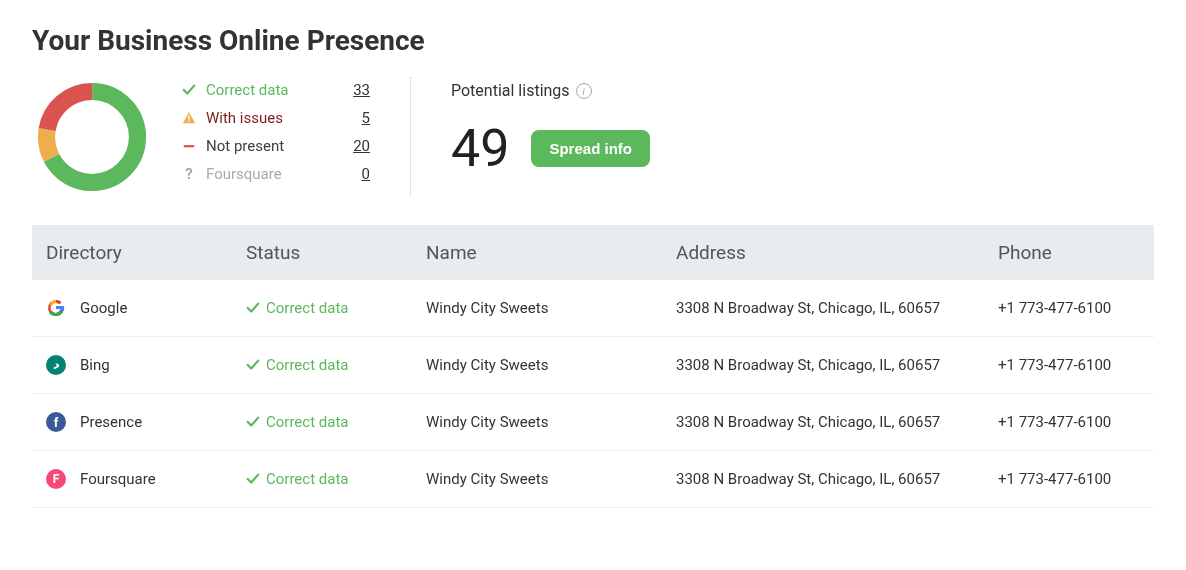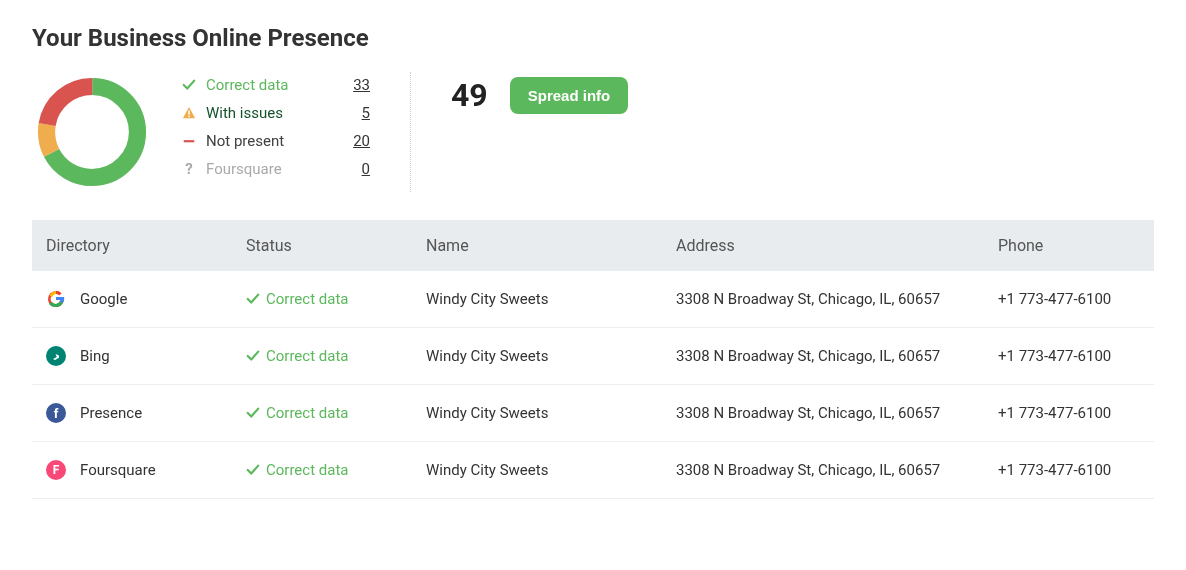--- a/index.html
+++ b/index.html
@@ -4,21 +4,21 @@
   <style>
     * { box-sizing: border-box; margin: 0; padding: 0; }
     body {
       font-family: -apple-system, BlinkMacSystemFont, "Segoe UI", Roboto, Helvetica, Arial, sans-serif;
       color: #333;
       background: #fff;
       padding: 24px 32px;
       width: 1186px;
     }
     h1.page-title {
-      font-size: 24px;
+      font-size: 28px;
       font-weight: 700;
       color: #333;
       margin-bottom: 20px;
     }
     .summary {
       display: flex;
       align-items: flex-start;
       gap: 28px;
       margin-bottom: 28px;
     }
@@ -41,21 +41,21 @@
       font-size: 15px;
     }
     .legend-row .icon-wrap {
       width: 18px;
       display: flex;
       justify-content: center;
     }
     .legend-row .label { flex: 1; }
     .legend-row .count { font-weight: 400; color: #333; width: 30px; text-align: right; text-decoration: underline; }
     .legend-correct { color: #5cb85c; }
-    .legend-issues { color: #14532d; }
+    .legend-issues { color: #7f1d1d; }
     .legend-notpresent { color: #404040; }
     .legend-unavail { color: #aaa; }
 
     .divider {
       width: 0;
       border-left: 1px dotted #ccc;
       height: 120px;
       margin: 0 12px;
     }
     .potential {
@@ -81,22 +81,22 @@
       justify-content: center;
       font-style: italic;
       font-family: Georgia, serif;
     }
     .pot-row {
       display: flex;
       align-items: center;
       gap: 22px;
     }
     .pot-number {
-      font-size: 32px;
-      font-weight: 700;
+      font-size: 52px;
+      font-weight: 400;
       color: #222;
     }
     .spread-btn {
       background: #5cb85c;
       color: #fff;
       border: none;
       border-radius: 8px;
       padding: 10px 18px;
       font-size: 15px;
       font-weight: 600;
@@ -105,21 +105,21 @@
 
     table {
       width: 100%;
       border-collapse: collapse;
     }
     thead th {
       background: #e8ecef;
       text-align: left;
       font-weight: 400;
       color: #555;
-      font-size: 16px;
+      font-size: 19px;
       padding: 16px 14px;
     }
     tbody td {
       padding: 18px 14px;
       border-bottom: 1px solid #eee;
       font-size: 15px;
       color: #333;
     }
     .dir-cell {
       display: flex;
@@ -199,20 +199,24 @@
         <span style="color:#aaa;font-weight:700;font-size:15px;">?</span>
       </span>
       <span class="label legend-unavail">Foursquare</span>
       <span class="count">0</span>
     </div>
   </div>
 
   <div class="divider"></div>
 
   <div class="potential">
+    <div class="pot-label">
+      <span>Potential listings</span>
+      <span class="info-circle">i</span>
+    </div>
     <div class="pot-row">
       <div class="pot-number">49</div>
       <button class="spread-btn">Spread info</button>
     </div>
   </div>
 
 </div>
 
 <table>
   <thead>

